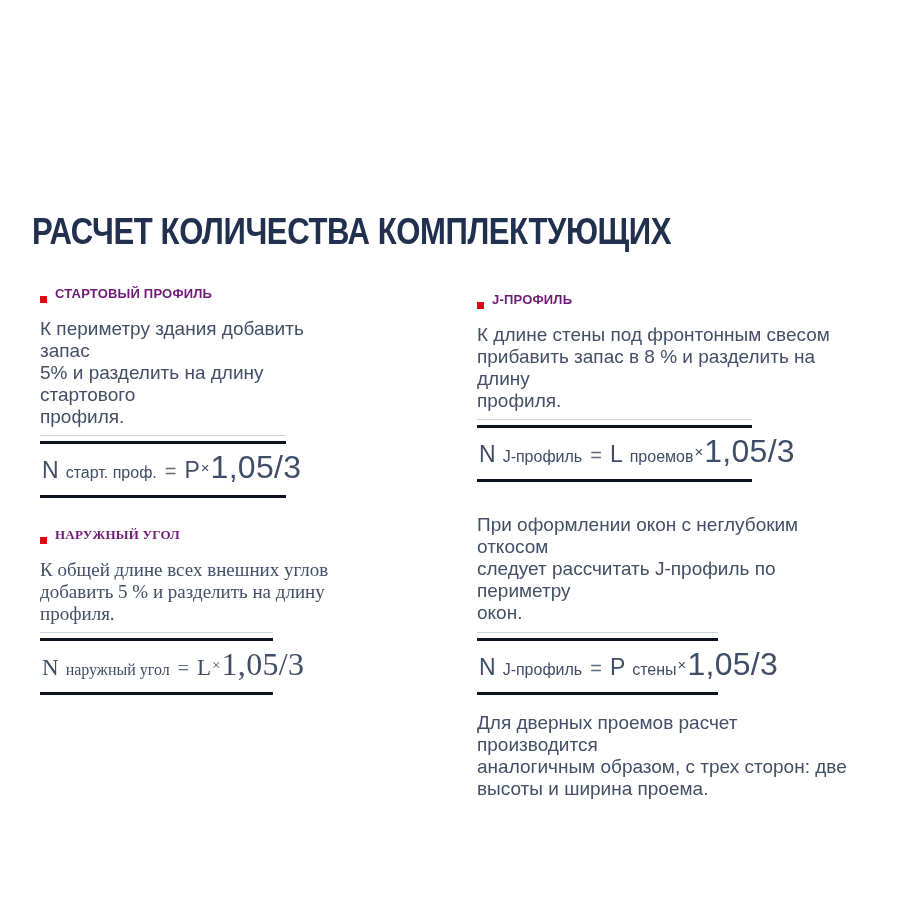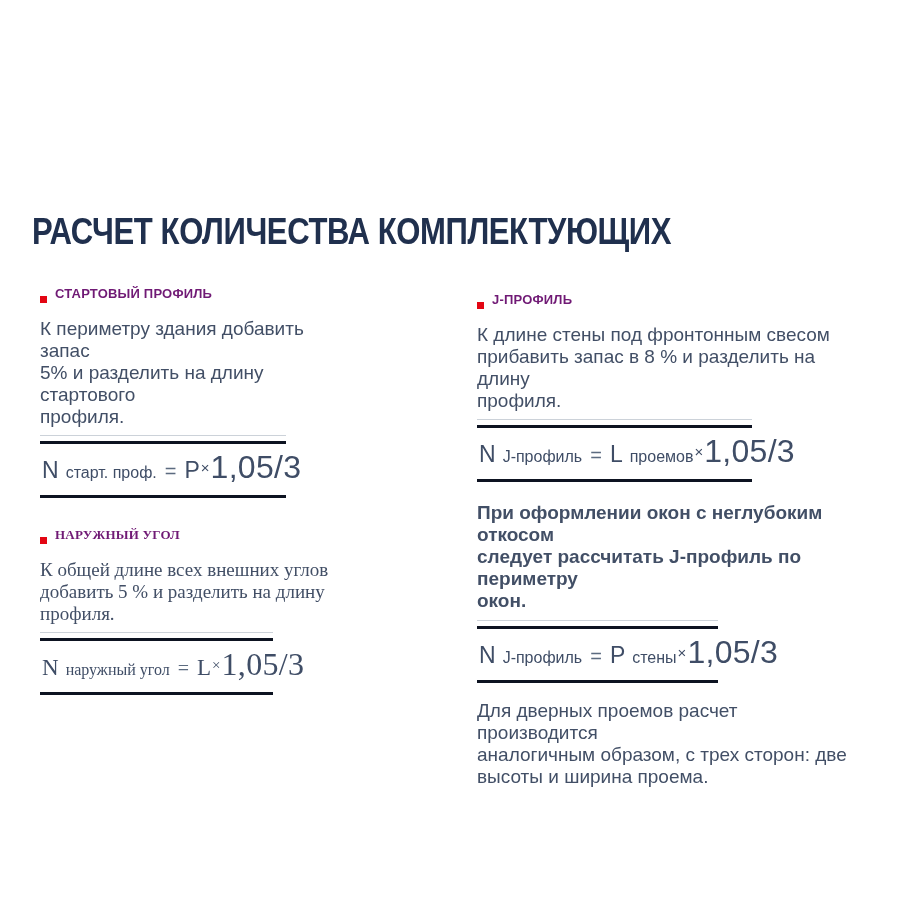--- a/index.html
+++ b/index.html
@@ -78,21 +78,21 @@
   .f-eq     { font-size: 20px; margin: 0 8px; color: #5c6b80; }
   .f-times  { font-size: 15px; position: relative; top: -5px; margin: 0 1px; }
   .f-factor { font-size: 32px; letter-spacing: 0.3px; }
 
   .w246 .rule-thin, .w246 .rule-thick { width: 246px; }
   .w233 .rule-thin, .w233 .rule-thick { width: 233px; }
   .w275 .rule-thin, .w275 .rule-thick { width: 275px; }
   .w241 .rule-thin, .w241 .rule-thick { width: 241px; }
 
   .gap-section { margin-top: 28px; font-family: Liberation Serif, serif; }
-  .para-mid    { margin-top: 20px; font-weight: bold; }
+  .para-mid    { margin-top: 32px; }
   .para-last   { margin-top: 17px; }
   .fb-tight    { margin-top: 8px; }
 </style>
 </head>
 <body>
 
 <div class="page">
 
   <h1 class="page-title">РАСЧЕТ КОЛИЧЕСТВА КОМПЛЕКТУЮЩИХ</h1>
 

